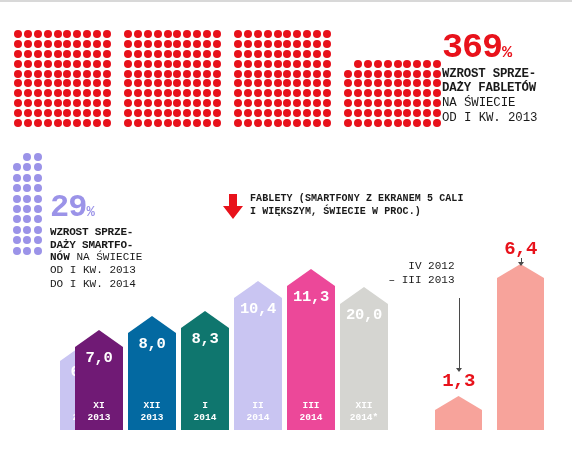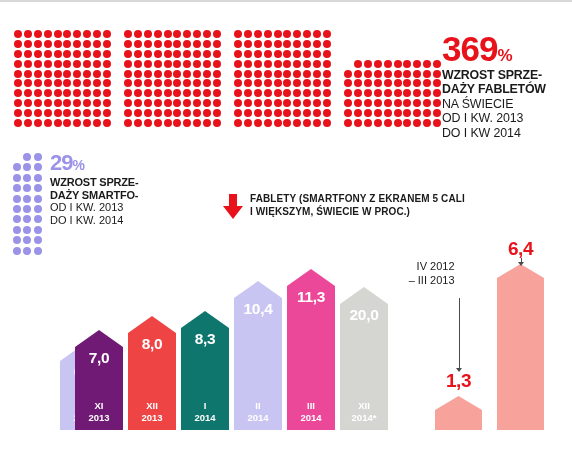--- a/index.html
+++ b/index.html
@@ -12,20 +12,21 @@
     width: 572px;
     height: 461px;
     position: relative;
     overflow: hidden;
     color: #1a1a1a;
   }
   .canvas {
     position: relative;
     width: 572px;
     height: 461px;
+    font-family: Liberation Mono, monospace;
   }
   .abs { position: absolute; }
 
   
   #red-dot-matrix {
     left: 14px;
     top: 30px;
     display: flex;
     gap: 13px;
   }
@@ -87,25 +88,26 @@
   .dot.purple { background: #9b93e8; }
   .dot-row.purple-row { gap: 2.4px; height: 10.4px; }
 
   #purple-callout {
     left: 50px;
     top: 152px;
     width: 140px;
   }
   .big-number-purple {
     color: #9b93e8;
-    font-size: 22px;
+    font-size: 32px;
     font-weight: bold;
     line-height: 1;
     letter-spacing: -1px;
     display: inline-block;
+    margin-top: 40px;
   }
   .pct-purple {
     color: #9b93e8;
     font-size: 14px;
     font-weight: bold;
     display: inline-block;
   }
   .pc-bold {
     font-size: 11px;
     font-weight: bold;
@@ -721,21 +723,20 @@
     </div>
 
   <div class="abs" id="red-callout">
     <div>
       <span class="big-number-red">369</span><span class="pct-red">%</span>
     </div>
     <div class="callout-bold">WZROST SPRZE-</div>
     <div class="callout-bold" style="margin-top:0">DAŻY FABLETÓW</div>
     <div class="callout-reg">NA ŚWIECIE</div>
     <div class="callout-reg">OD I KW. 2013</div>
-    <div class="callout-reg">DO I KW 2014</div>
   </div>
 
   <div class="abs" id="purple-dot-matrix">
       <div class="dot-row purple-row">
         <span class="dot blank"></span>
         <span class="dot purple"></span>
         <span class="dot purple"></span>
       </div>
       <div class="dot-row purple-row">
         <span class="dot purple"></span>
@@ -783,20 +784,21 @@
         <span class="dot purple"></span>
       </div>
     </div>
 
   <div class="abs" id="purple-callout">
     <div>
       <span class="big-number-purple">29</span><span class="pct-purple">%</span>
     </div>
     <div class="pc-bold">WZROST SPRZE-</div>
     <div class="pc-bold" style="margin-top:0">DAŻY SMARTFO-</div>
+    <div class="pc-reg"><span class="inline-b">NÓW</span> <span class="inline-n">NA ŚWIECIE</span></div>
     <div class="pc-reg">OD I KW. 2013</div>
     <div class="pc-reg">DO I KW. 2014</div>
   </div>
 
   <div class="abs" id="fablety-legend">
     <span id="down-arrow-icon">
       <svg width="22" height="26" viewBox="0 0 22 26" aria-hidden="true">
         <polygon points="7,0 15,0 15,12 21,12 11,25 1,12 7,12" fill="#e8121b"></polygon>
       </svg>
     </span>
@@ -813,21 +815,21 @@
           <div class="bar-xlabel"><span>IX</span><br><span>2013</span></div>
         </div>
       </div>
       <div class="bar-col" style="left: 53px; width: 48px; height: 100px;">
         <div class="bar-shape" style="background: #701a75; clip-path: polygon(0% 17%, 50% 0%, 100% 17%, 100% 100%, 0% 100%);">
           <div class="bar-value" style="top: 19px;">7,0</div>
           <div class="bar-xlabel"><span>XI</span><br><span>2013</span></div>
         </div>
       </div>
       <div class="bar-col" style="left: 106px; width: 48px; height: 114px;">
-        <div class="bar-shape" style="background: #ef4444; clip-path: polygon(0% 14.9123%, 50% 0%, 100% 14.9123%, 100% 100%, 0% 100%);">
+        <div class="bar-shape" style="background: #0369a1; clip-path: polygon(0% 14.9123%, 50% 0%, 100% 14.9123%, 100% 100%, 0% 100%);">
           <div class="bar-value" style="top: 19px;">8,0</div>
           <div class="bar-xlabel"><span>XII</span><br><span>2013</span></div>
         </div>
       </div>
       <div class="bar-col" style="left: 159px; width: 48px; height: 119px;">
         <div class="bar-shape" style="background: #0f766e; clip-path: polygon(0% 14.2857%, 50% 0%, 100% 14.2857%, 100% 100%, 0% 100%);">
           <div class="bar-value" style="top: 19px;">8,3</div>
           <div class="bar-xlabel"><span>I</span><br><span>2014</span></div>
         </div>
       </div>

